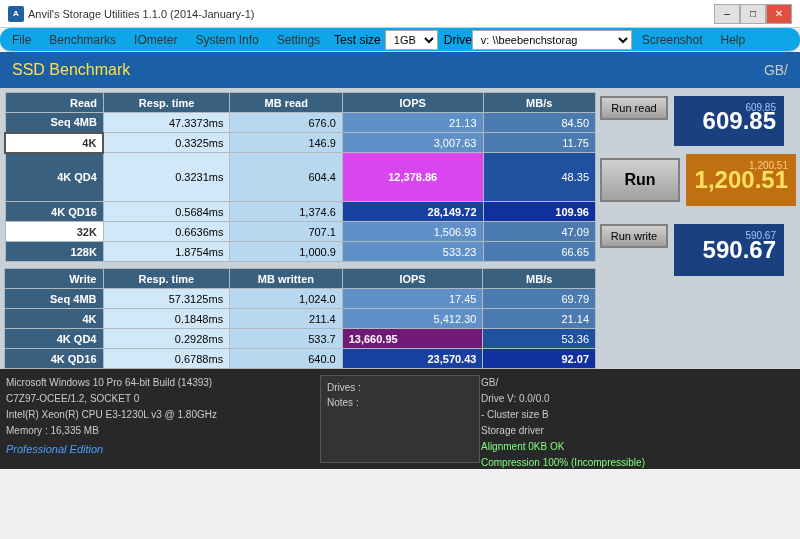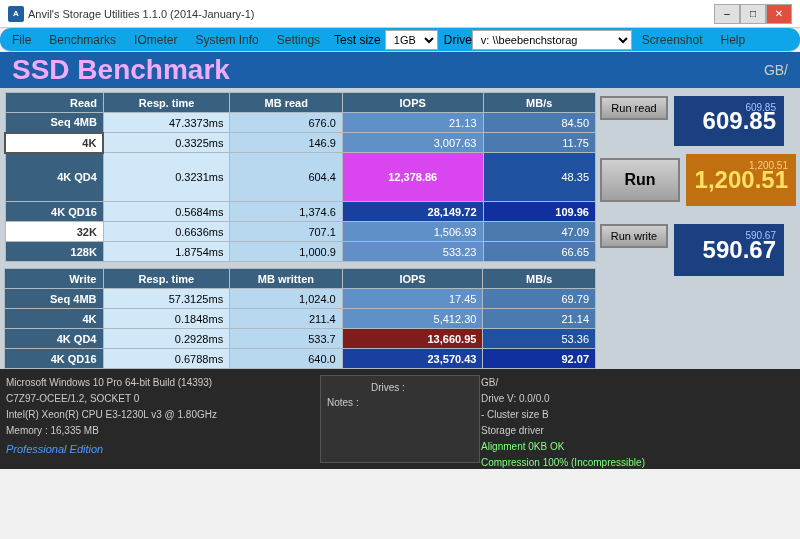--- a/index.html
+++ b/index.html
@@ -17,21 +17,21 @@
     
     .menu-bar { background: #0ea5e9; display: flex; align-items: center; padding: 2px 4px; border-bottom: 1px solid #ccc; height: 24px; gap: 2px; border-radius: 11px; }
     .menu-item { padding: 2px 8px; cursor: pointer; font-size: 12px; color: #333; }
     .test-size-group { display: flex; align-items: center; gap: 4px; margin-left: 4px; }
     .test-size-label { font-size: 12px; }
     .select-box { height: 20px; font-size: 11px; border: 1px solid #aaa; background: white; padding: 0 4px; }
     .drive-group { display: flex; align-items: center; margin-left: 4px; }
     
     
     .ssd-header { background: #1a5fa8; color: white; display: flex; align-items: center; justify-content: space-between; padding: 6px 12px; height: 36px; }
-    .ssd-title { font-size: 28px; font-weight: bold; color: #f0abfc; }
+    .ssd-title { font-size: 16px; font-weight: normal; color: #fde047; }
     .ssd-unit { font-size: 14px; color: #ccc; }
     
     
     .main-content { display: flex; background: #c8d0d8; padding: 4px; gap: 4px; }
     
     
     .bench-area { flex: 1; }
     
     
     .bench-table { width: 100%; border-collapse: collapse; background: #c8d0d8; }
@@ -200,21 +200,21 @@
         <td class="val-resp">0.1848ms</td>
         <td class="val-mb">211.4</td>
         <td class="val-iops">5,412.30</td>
         <td class="val-mbs">21.14</td>
       </tr>
 
       <tr>
         <td style="background:#3a6080;color:white">4K QD4</td>
         <td class="val-resp">0.2928ms</td>
         <td class="val-mb">533.7</td>
-        <td style="background:#7f1d1d;color:white;text-align:right;padding:2px 6px;font-weight:bold">13,660.95</td>
+        <td style="background:#701a75;color:white;text-align:left;padding:2px 6px;font-weight:bold">13,660.95</td>
         <td style="background:#2050a0;color:white;text-align:right;padding:2px 6px">53.36</td>
       </tr>
 
       <tr>
         <td style="background:#3a6080;color:white">4K QD16</td>
         <td class="val-resp">0.6788ms</td>
         <td class="val-mb">640.0</td>
         <td style="background:#1840a0;color:white;text-align:right;padding:2px 6px;font-weight:bold">23,570.43</td>
         <td style="background:#1030a0;color:white;text-align:right;padding:2px 6px;font-weight:bold">92.07</td>
       </tr>
@@ -260,21 +260,21 @@
   <div class="bottom-left">
     <div>Microsoft Windows 10 Pro 64-bit Build (14393)</div>
     <div>C7Z97-OCEE/1.2, SOCKET 0</div>
     <div>Intel(R) Xeon(R) CPU E3-1230L v3 @ 1.80GHz</div>
     <div>Memory : 16,335 MB</div>
     <div class="pro-edition">Professional Edition</div>
   </div>
 
   <div class="bottom-mid">
     <div>
-      <span style="color:#ccc;margin-left:44px;">Drives :</span>
+      <span style="color:#ccc;">Drives :</span>
     </div>
     <div style="margin-top:4px;">
       <span style="color:#ccc;">Notes :</span>
     </div>
   </div>
 
   <div class="bottom-right">
     <div>GB/</div>
     <div>Drive V: 0.0/0.0</div>
     <div>- Cluster size B</div>

